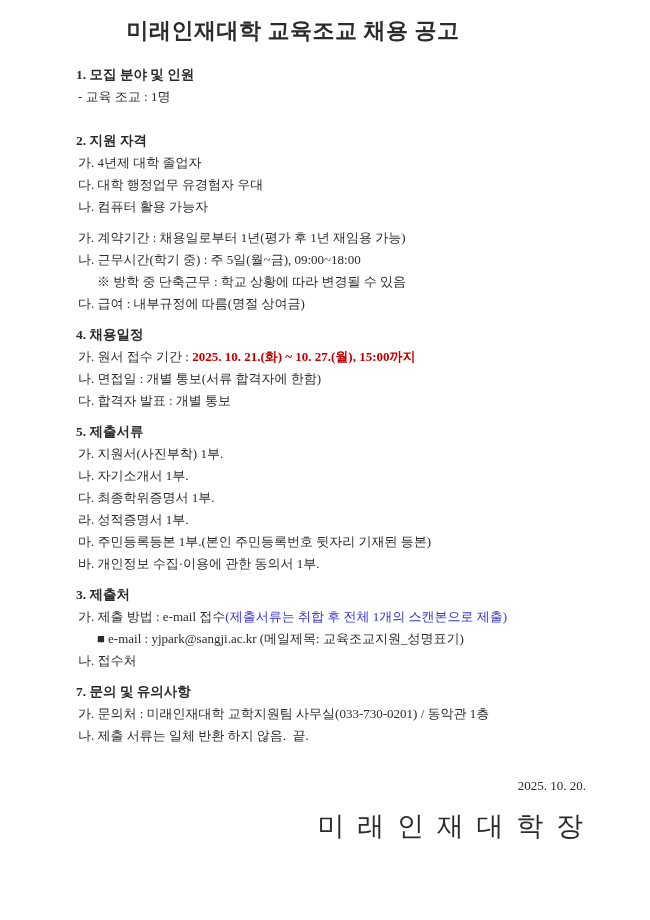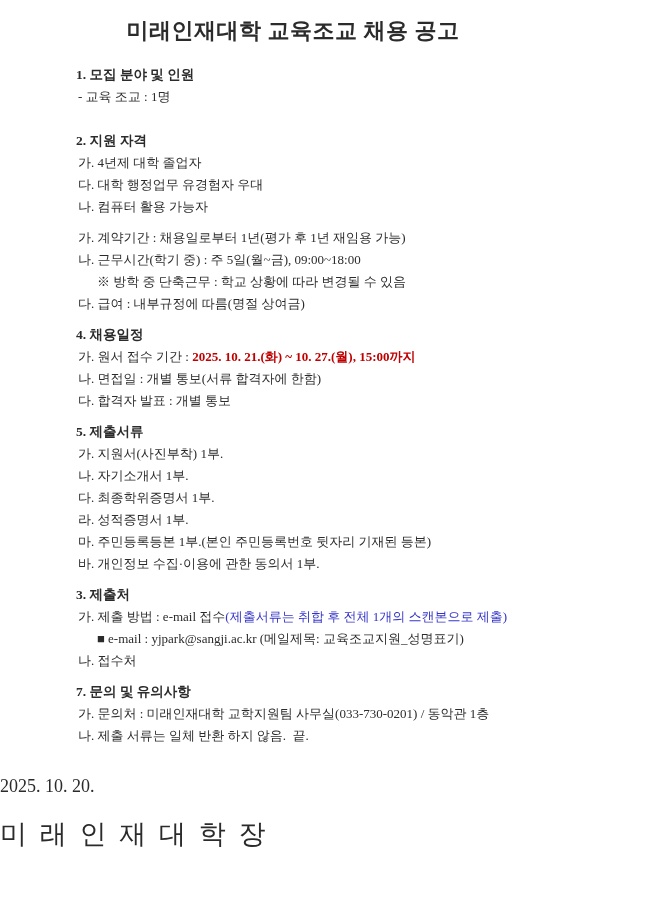--- a/index.html
+++ b/index.html
@@ -42,28 +42,28 @@
   .line {
     line-height: 22px;
     white-space: pre-wrap;
   }
   .line.indent1 { margin-left: 78px; }
   .line.indent2 { margin-left: 97px; }
   .line .red  { color: var(--red); font-weight: bold; }
   .line .blue { color: var(--blue); }
   .doc-date {
     margin-top: 28px;
-    text-align: left;
+    text-align: right;
     line-height: 22px;
-    font-size: 18px;
+    font-size: 13px;
     white-space: pre-wrap;
   }
   .doc-signature {
-    margin-top: 20px;
-    text-align: left;
+    margin-top: 12px;
+    text-align: right;
     font-size: 27px;
     font-weight: 500;
     letter-spacing: 3px;
     line-height: 34px;
     white-space: pre-wrap;
   }
 </style>
 </head>
 <body>
 

